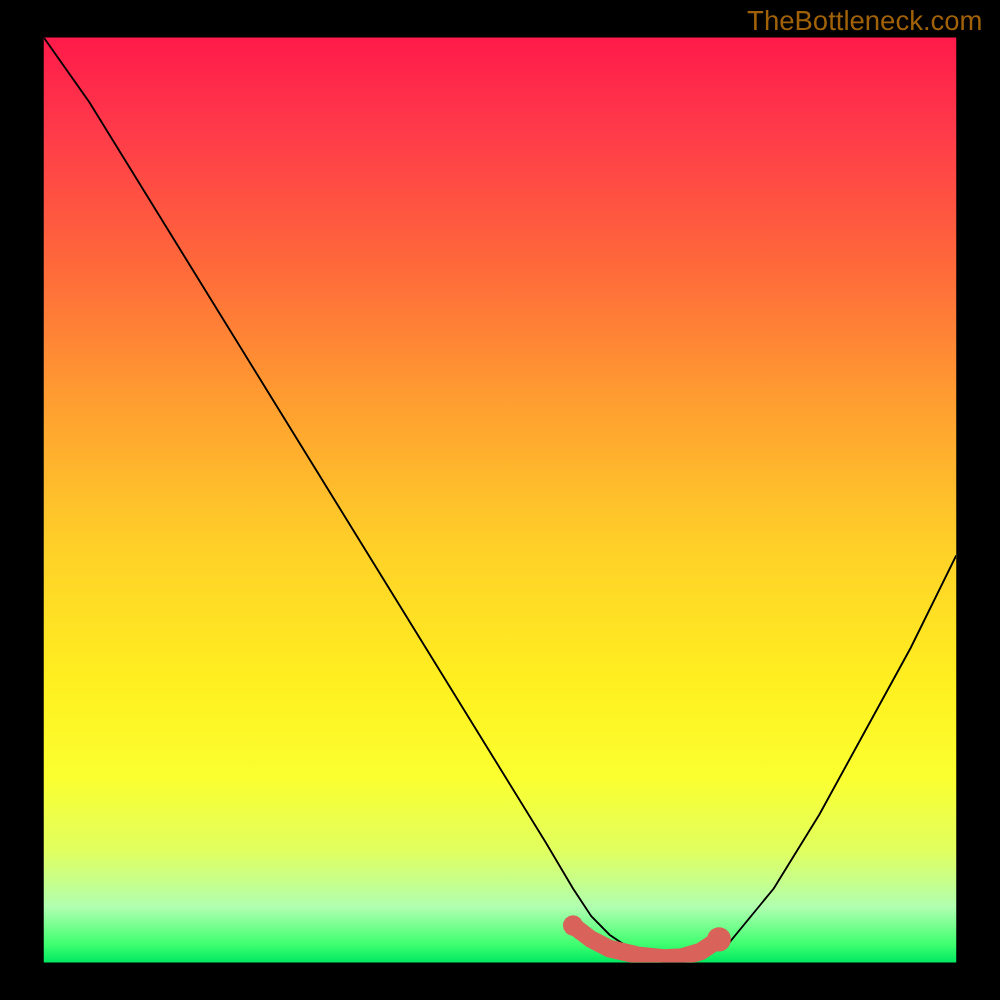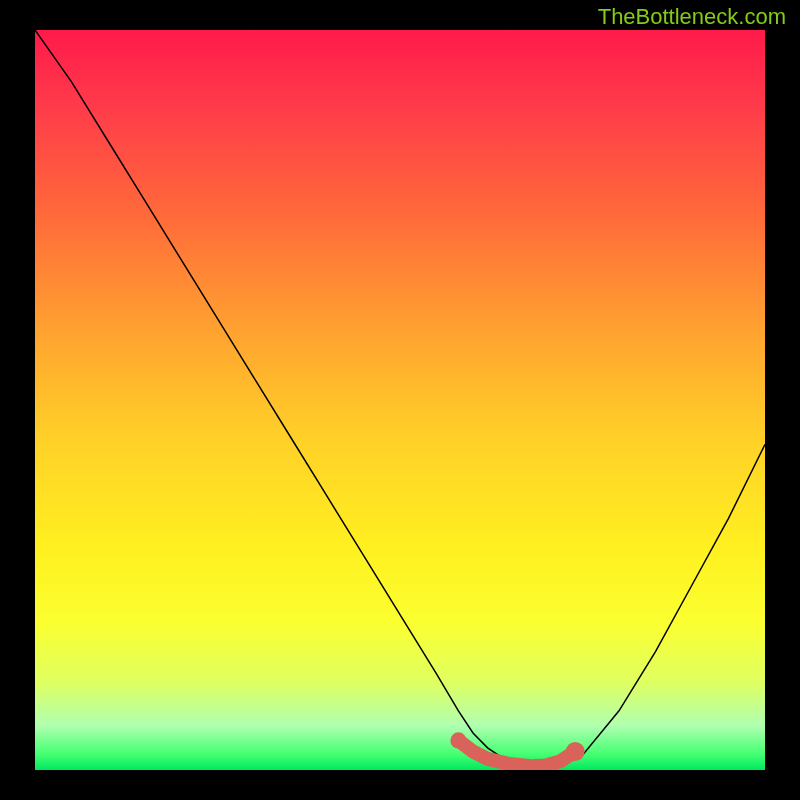--- a/index.html
+++ b/index.html
@@ -7,21 +7,21 @@
     width: 800px;
     height: 800px;
     background: #000;
     position: relative;
     font-family: Arial, sans-serif;
   }
   .watermark {
     position: absolute;
     top: 4px;
     right: 14px;
-    color: #84cc16;
+    color: #a16207;
     font-size: 22px;
     font-weight: 500;
     z-index: 10;
   }
   .plot-area {
     position: absolute;
     left: 35px;
     top: 30px;
     width: 730px;
     height: 740px;

